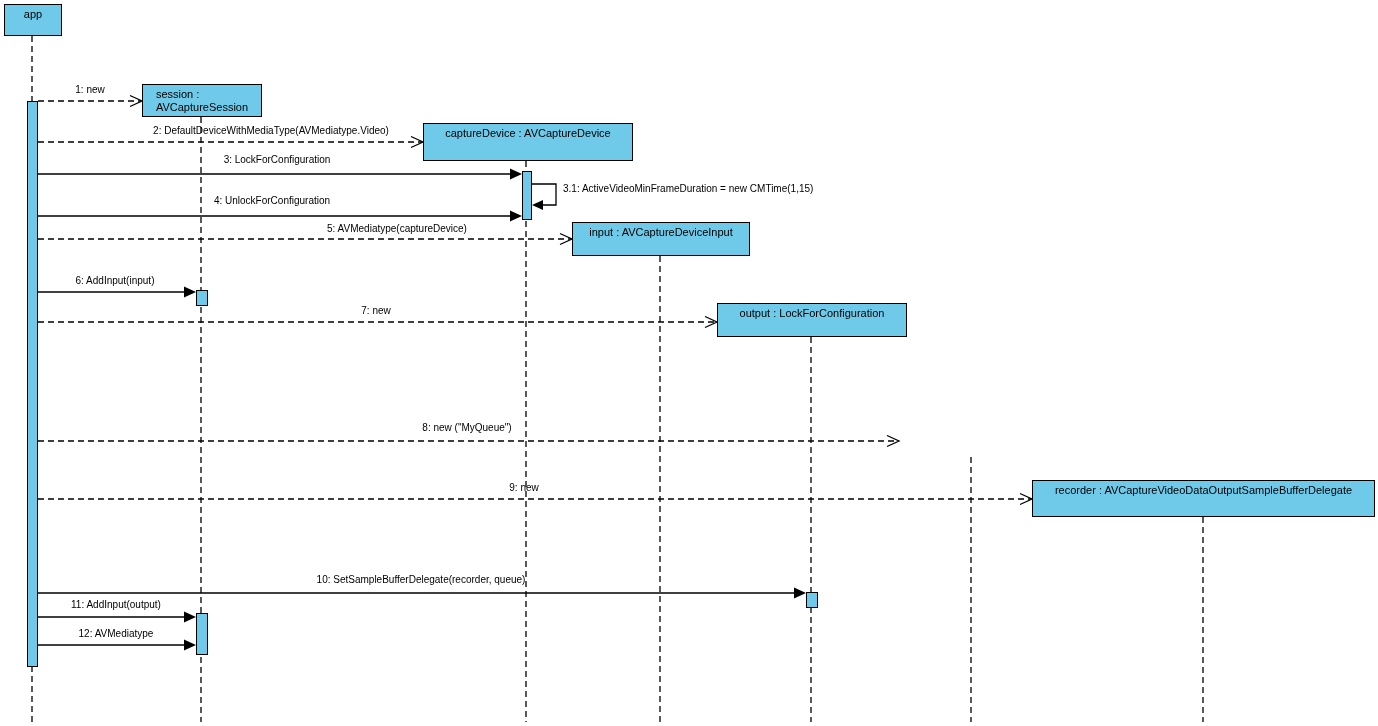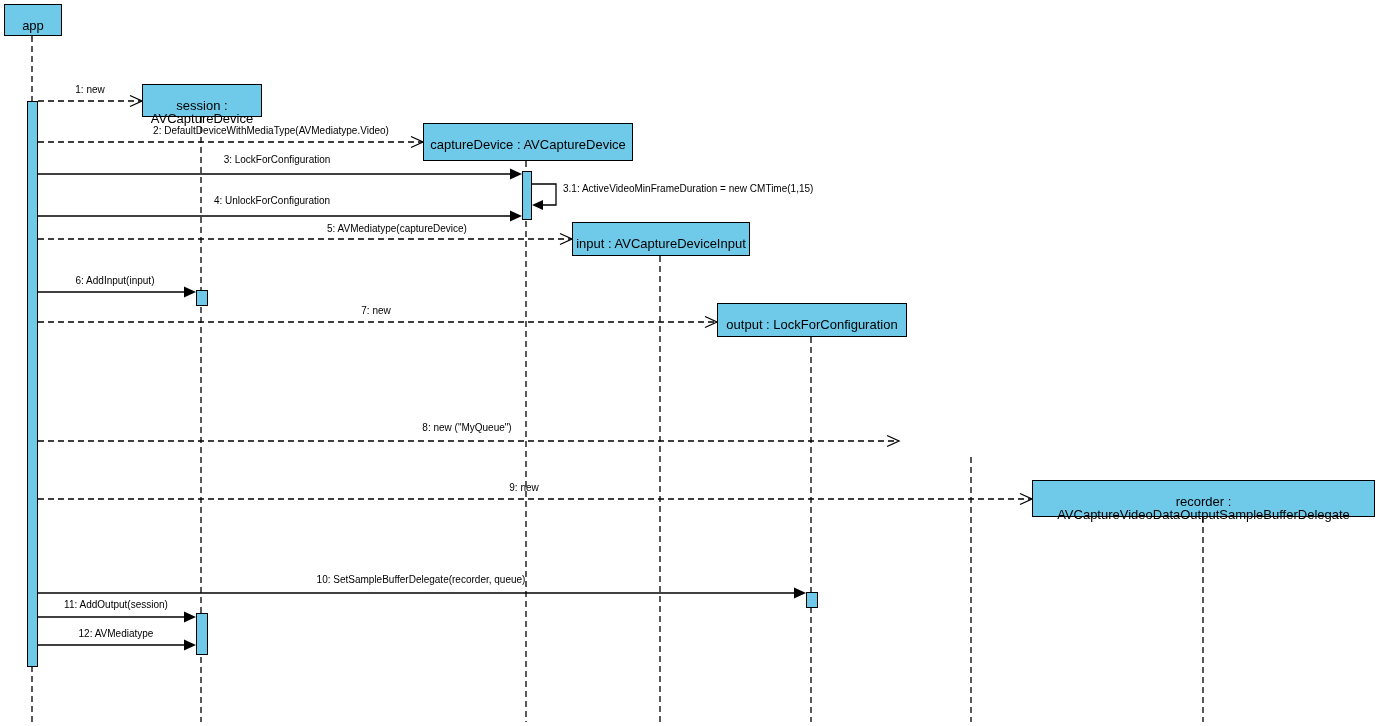--- a/index.html
+++ b/index.html
@@ -6,24 +6,24 @@
   body{font-family:"Liberation Sans", sans-serif;}
   #stage{position:relative;width:1378px;height:726px;background:#fff;overflow:hidden;}
   #wires{position:absolute;left:0;top:0;}
   .actor-box{
     position:absolute;
     box-sizing:border-box;
     border:1.5px solid #000;
     display:flex;
     justify-content:center;
     align-items:flex-start;
-    text-align:center;
-    font-size:13px;
+    text-align:left;
+    font-size:11px;
     line-height:13px;
-    padding-top:14px;
+    padding-top:3px;
     white-space:pre-line;
     color:#000;
   }
   .activation{
     position:absolute;
     box-sizing:border-box;
     border:1.2px solid #000;
   }
   .msg-label{
     position:absolute;
@@ -77,27 +77,27 @@
     <div class="msg-label center" style="left: 271px; top: 124px;">2: DefaultDeviceWithMediaType(AVMediatype.Video)</div>
     <div class="msg-label center" style="left: 277px; top: 153px;">3: LockForConfiguration</div>
     <div class="msg-label" style="left: 563px; top: 182px;">3.1: ActiveVideoMinFrameDuration = new CMTime(1,15)</div>
     <div class="msg-label center" style="left: 272px; top: 194px;">4: UnlockForConfiguration</div>
     <div class="msg-label center" style="left: 397px; top: 222px;">5: AVMediatype(captureDevice)</div>
     <div class="msg-label center" style="left: 115px; top: 274px;">6: AddInput(input)</div>
     <div class="msg-label center" style="left: 376px; top: 304px;">7: new</div>
     <div class="msg-label center" style="left: 467px; top: 421px;">8: new ("MyQueue")</div>
     <div class="msg-label center" style="left: 524px; top: 481px;">9: new</div>
     <div class="msg-label center" style="left: 421px; top: 573px;">10: SetSampleBufferDelegate(recorder, queue)</div>
-    <div class="msg-label center" style="left: 116px; top: 598px;">11: AddOutput(session)</div>
+    <div class="msg-label center" style="left: 116px; top: 598px;">11: AddInput(output)</div>
     <div class="msg-label center" style="left: 116px; top: 627px;">12: AVMediatype</div>
     <div class="activation" style="left: 27px; top: 101px; width: 11px; height: 566px; background: rgb(111, 201, 232);"></div>
     <div class="activation" style="left: 196px; top: 290px; width: 12px; height: 16px; background: rgb(111, 201, 232);"></div>
     <div class="activation" style="left: 196px; top: 613px; width: 12px; height: 42px; background: rgb(111, 201, 232);"></div>
     <div class="activation" style="left: 522px; top: 171px; width: 10px; height: 49px; background: rgb(111, 201, 232);"></div>
     <div class="activation" style="left: 806px; top: 592px; width: 12px; height: 16px; background: rgb(111, 201, 232);"></div>
     <div class="actor-box" style="left: 4px; top: 4px; width: 58px; height: 32px; background: rgb(111, 201, 232);">app</div>
     <div class="actor-box" style="left: 142px; top: 84px; width: 120px; height: 33px; background: rgb(111, 201, 232);">session :
-AVCaptureDevice</div>
+AVCaptureSession</div>
     <div class="actor-box" style="left: 423px; top: 123px; width: 210px; height: 38px; background: rgb(111, 201, 232);">captureDevice  : AVCaptureDevice</div>
     <div class="actor-box" style="left: 572px; top: 222px; width: 178px; height: 34px; background: rgb(111, 201, 232);">input : AVCaptureDeviceInput</div>
     <div class="actor-box" style="left: 717px; top: 303px; width: 190px; height: 34px; background: rgb(111, 201, 232);">output : LockForConfiguration</div>
     <div class="actor-box" style="left: 1032px; top: 480px; width: 343px; height: 37px; background: rgb(111, 201, 232);">recorder : AVCaptureVideoDataOutputSampleBufferDelegate</div>
   </div>
 
 </body></html>

